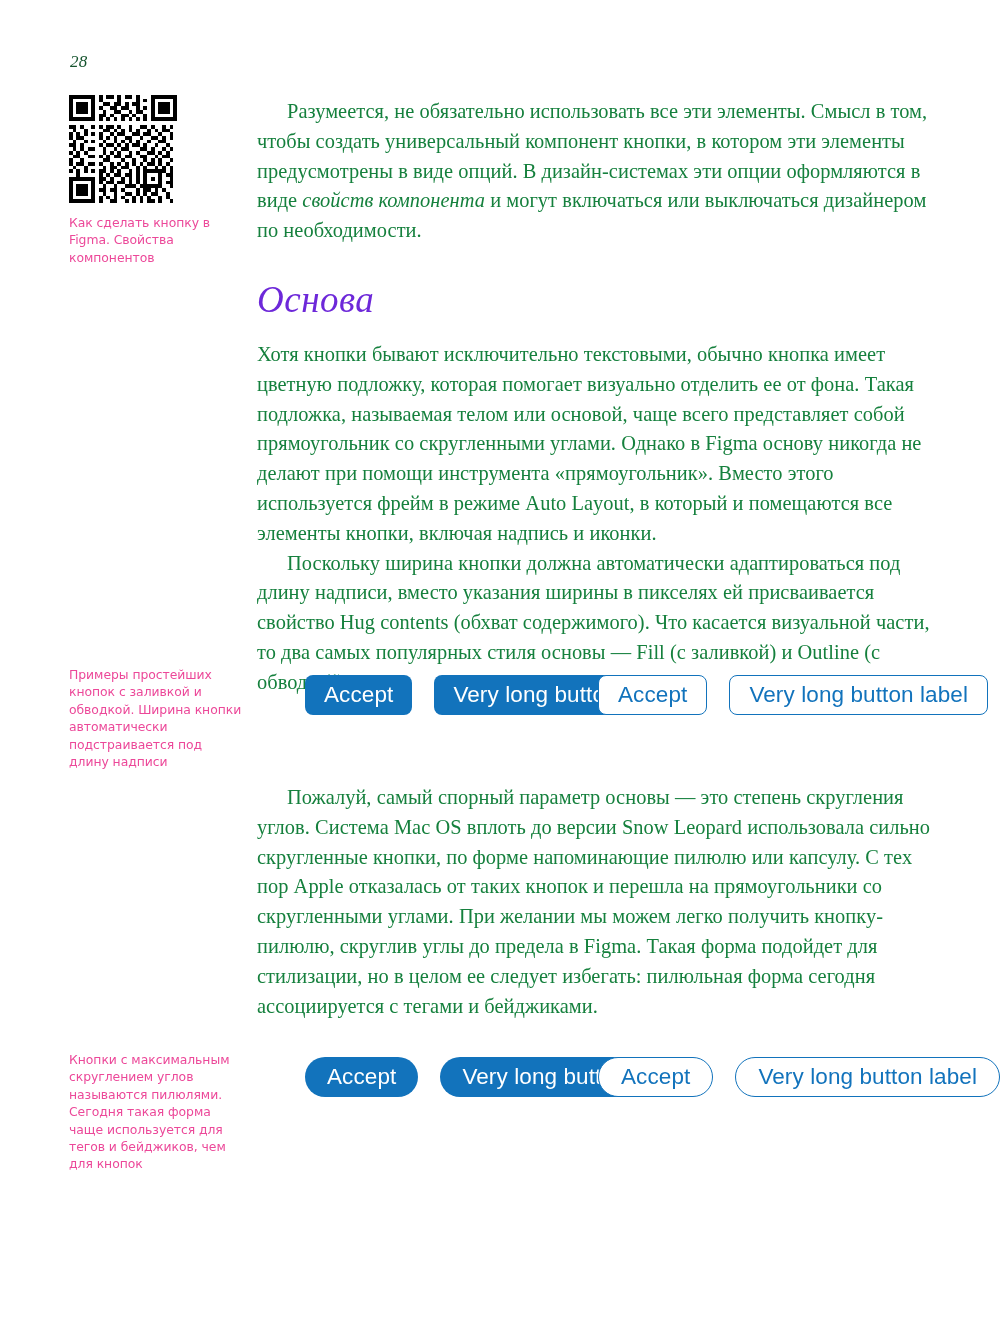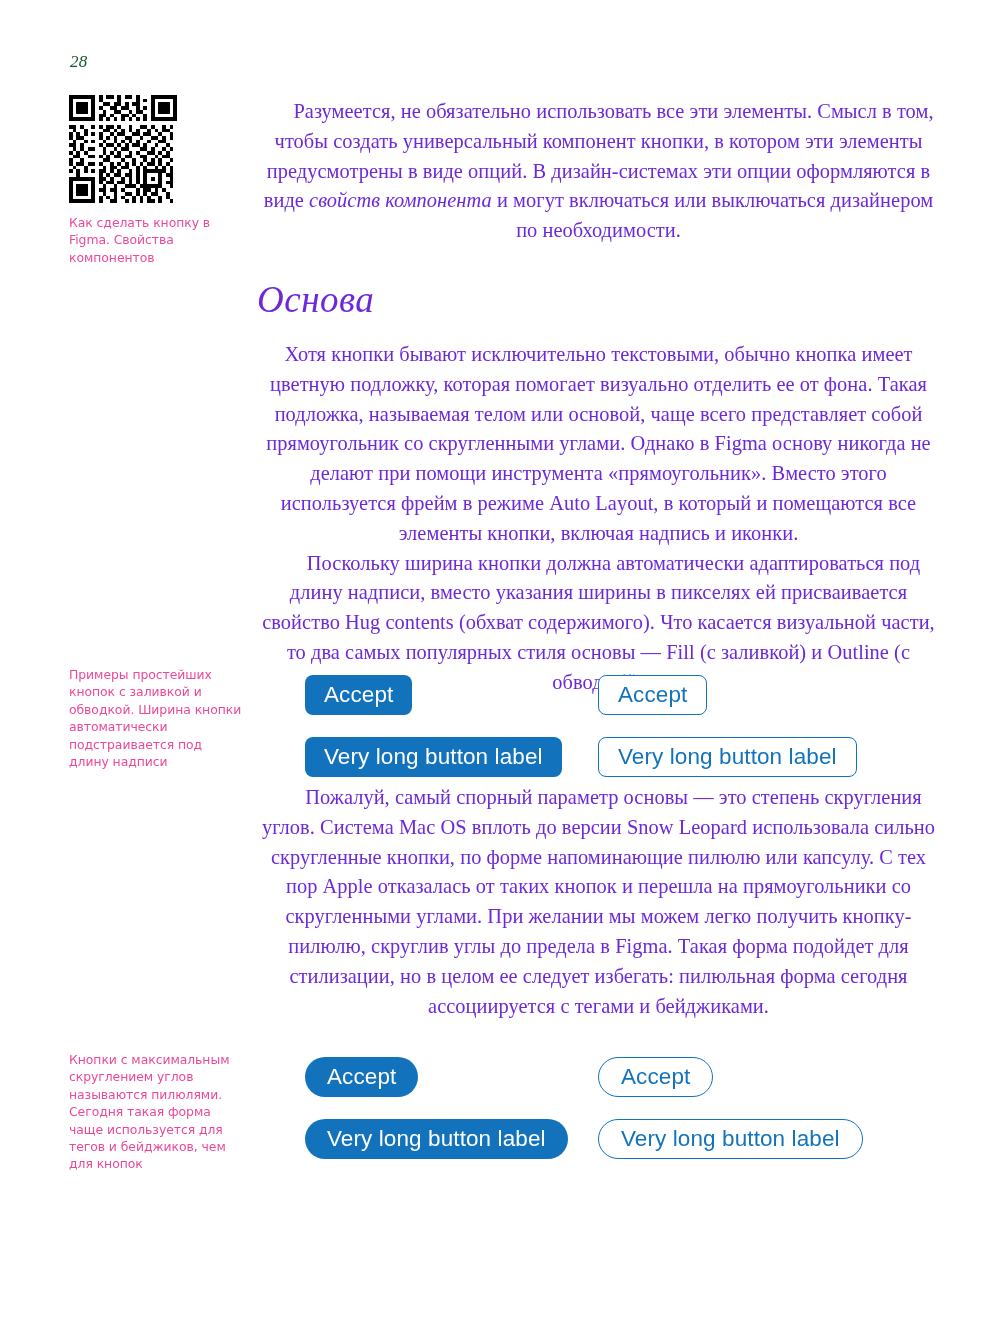--- a/index.html
+++ b/index.html
@@ -62,22 +62,22 @@
     position: absolute;
     left: 257px;
     width: 683px;
   }
 
   p.body {
     margin: 0;
     font-family: "Liberation Serif", serif;
     font-size: 20.4px;
     line-height: 29.8px;
-    text-align: center;
-    color: #6d28d9;
+    text-align: left;
+    color: #15803d;
     letter-spacing: 0.05px;
   }
   p.body .indent { display: inline-block; width: 30px; }
   p.body i { font-style: italic; }
 
   .para-1 { top: 97px; }
 
   h2.section-heading {
     position: absolute;
     left: 257px;
@@ -92,21 +92,20 @@
     letter-spacing: 0.5px;
   }
 
   .para-2 { top: 340px; }
   .para-3 { top: 783px; }
 
   
   .btn-group {
     position: absolute;
     display: flex;
-    flex-direction: column;
   }
   .btn-group.fill-set  { left: 305px; }
   .btn-group.line-set  { left: 598px; }
   .group-row-1 { top: 675px; gap: 22px; }
   .group-row-2 { top: 1057px; gap: 22px; }
 
   .btn {
     display: inline-flex;
     align-items: center;
     justify-content: center;

